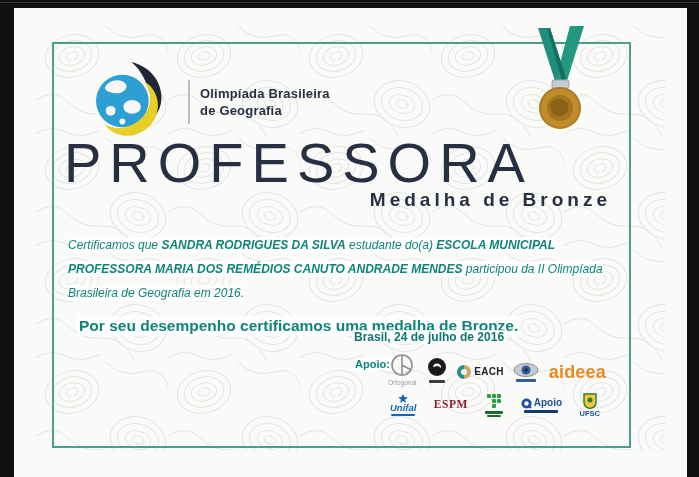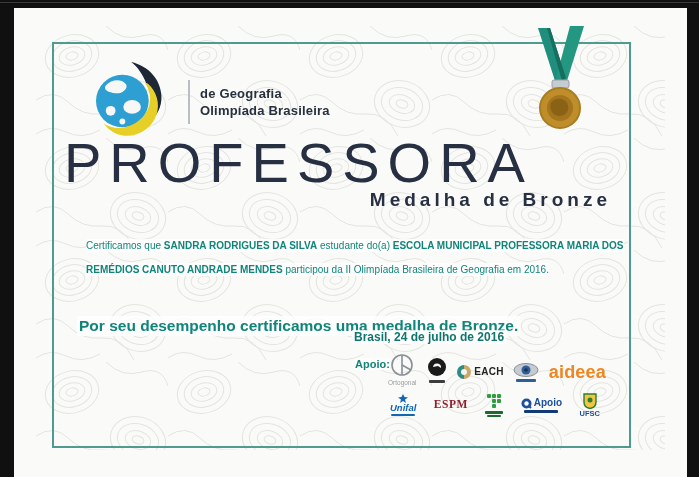--- a/index.html
+++ b/index.html
@@ -15,22 +15,22 @@
 
   .logo-row{position:absolute;left:78px;top:54px;display:flex;align-items:center;}
   .logo-divider{width:2px;height:44px;background:#b9bec4;margin:0 10px 0 8px;}
   .logo-text{font-size:13px;font-weight:700;color:#27303f;line-height:17px;letter-spacing:.2px;}
 
   .title{position:absolute;left:50px;top:122px;font-size:56px;font-weight:200;
          letter-spacing:8px;color:#272f42;white-space:nowrap;}
   .subtitle{position:absolute;right:76px;top:181px;font-size:19px;font-weight:700;
             letter-spacing:4px;color:#272f42;white-space:nowrap;}
 
-  .body-text{position:absolute;left:72px;top:226px;width:556px;font-size:10px;
-             line-height:23.8px;color:#0f857a;}
+  .body-text{position:absolute;left:54px;top:226px;width:556px;font-size:12px;
+             line-height:23.8px;color:#0f857a;font-style:italic;}
   .body-text .hl{background:rgba(255,255,255,.78);box-decoration-break:clone;
                  -webkit-box-decoration-break:clone;padding:1px 0;}
   .bold{font-weight:700;}
   .achievement{position:absolute;left:63px;top:308px;font-size:15.5px;font-weight:700;
                color:#0f857a;background:rgba(255,255,255,.78);padding:1px 2px;}
   .place-date{position:absolute;left:338px;top:322px;font-size:12px;font-weight:700;
               color:#0f766e;background:rgba(255,255,255,.78);padding:0 2px;}
   .apoio{position:absolute;left:341px;top:350px;font-size:11px;font-weight:700;
          color:#0f857a;background:rgba(255,255,255,.7);}
 
@@ -87,22 +87,22 @@
           <path d="M40,0 C58,4 70,18 71,34 C72,46 66,56 58,61 C62,50 62,36 57,25 C52,13 47,5 40,0 Z" fill="#1d2736"></path>
           <circle cx="31" cy="40" r="27" fill="#2d9fd2"></circle>
           <path d="M14,24 C20,17 31,17 35,23 C37,28 30,33 24,32 C17,31 11,29 14,24 Z" fill="#f7f7f5"></path>
           <ellipse cx="41" cy="46" rx="9" ry="7" fill="#f7f7f5"></ellipse>
           <circle cx="19" cy="50" r="5" fill="#f7f7f5"></circle>
           <circle cx="31" cy="61" r="3" fill="#f7f7f5"></circle>
           <path d="M57,22 C66,30 70,42 66,54 C61,69 45,78 30,75 C22,73 16,69 12,63 C22,70 37,69 48,60 C58,52 62,40 58,29 C57,26 56,24 54,21 Z" fill="#e7cf27"></path>
         </svg>
         <div class="logo-divider"></div>
         <div class="logo-text">
+          <div>Olimpíada Brasileira</div>
           <div>de Geografia</div>
-          <div>Olimpíada Brasileira</div>
         </div>
       </div>
 
       <div class="medal-wrap">
         <svg width="92" height="118" viewBox="0 0 92 118">
           <polygon points="24,6 36,6 52,56 42,62" fill="#1f8e7c"></polygon>
           <polygon points="56,4 70,4 52,62 42,56" fill="#23977f"></polygon>
           <polygon points="33,6 36,6 52,56 48,59" fill="#156e5f"></polygon>
           <rect x="38" y="58" width="17" height="8" rx="2" fill="#c7ccd0" stroke="#9aa0a6" stroke-width="1"></rect>
           <circle cx="46" cy="86" r="20" fill="#bf8e2b" stroke="#a87c20" stroke-width="2"></circle>

